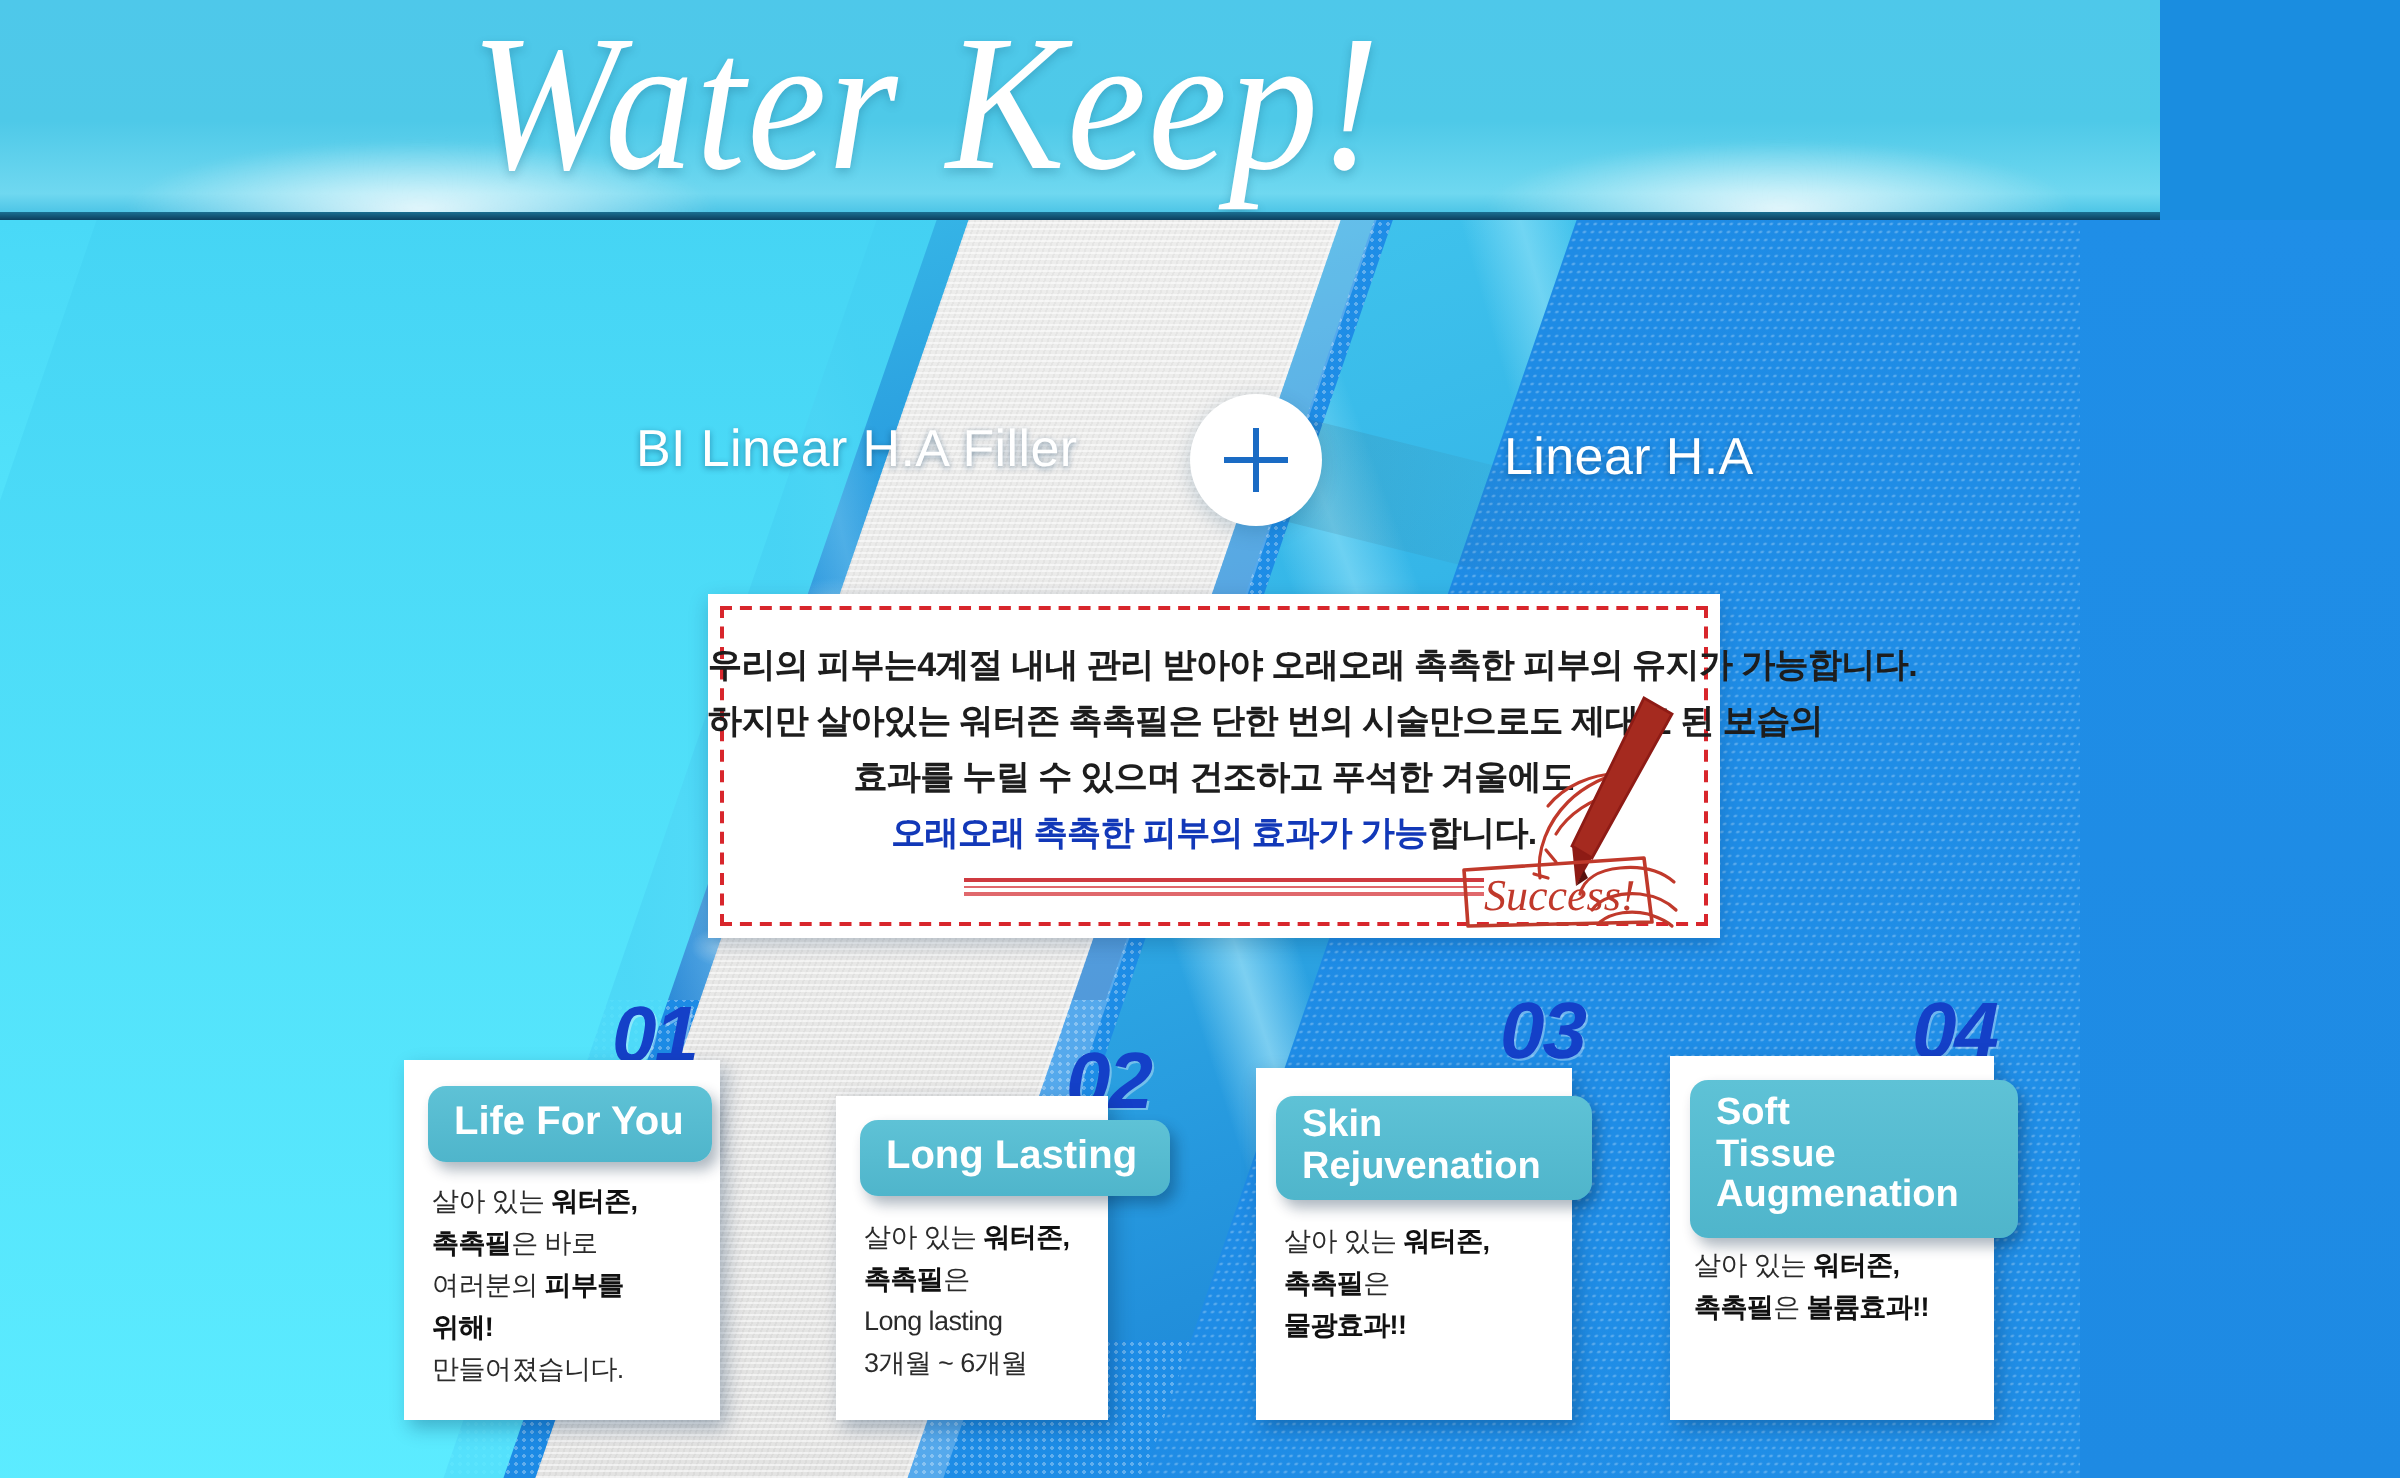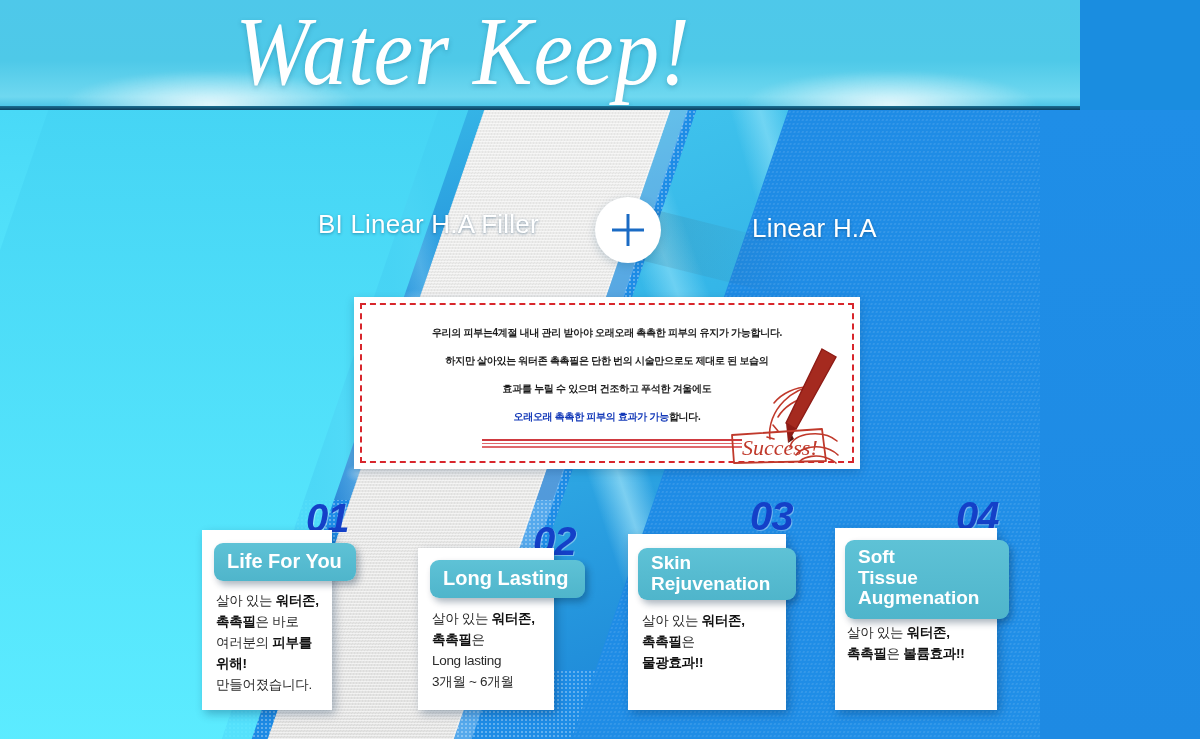--- a/index.html
+++ b/index.html
@@ -152,21 +152,21 @@
     background:#ffffff;box-shadow:0 3px 9px rgba(0,40,80,.22);
   }
   .callout .dash{
     position:absolute;left:6px;top:6px;right:6px;bottom:6px;
     border:2px dashed #d8262c;
   }
   .callout .lines{
     position:absolute;left:0;right:0;top:22px;text-align:center;
   }
   .callout .line{
-    font-size:10px;color:#1d1d1d;line-height:28px;white-space:nowrap;
+    font-size:17px;color:#1d1d1d;line-height:28px;white-space:nowrap;
     font-family:"Liberation Sans","DejaVu Sans",sans-serif;font-weight:700;
     letter-spacing:-.3px;
   }
   .callout .line.em{color:#1238b8;}
   .callout .line.em .tail{color:#1d1d1d;}
   .underline{
     position:absolute;left:128px;top:142px;width:260px;height:6px;
   }
   .underline i{display:block;height:1.6px;background:#e0686c;margin-bottom:2px;}
   .underline i:first-child{background:#cf3a40;}
@@ -285,21 +285,21 @@
       </g>
       <text x="38" y="112" font-family="'Liberation Serif','DejaVu Serif',serif" font-style="italic" font-size="22" fill="#c0392b">Success!</text>
     </svg>
   </div>
 
   <div class="num" style="left:306px;top:496px;">01</div>
   <div class="num" style="left:533px;top:503px;margin-top:16px;">02</div>
   <div class="num" style="left:750px;top:494px;">03</div>
   <div class="num" style="left:956px;top:494px;">04</div>
 
-  <div class="card" style="left:202px;top:530px;width:130px;height:180px;">
+  <div class="card" style="left:202px;top:530px;width:158px;height:180px;">
     <div class="badge" style="left:12px;top:13px;width:116px;height:38px;font-size:20px;">Life For You</div>
     <div class="desc" style="left:14px;top:60px;width:140px;">살아 있는 <b>워터존,</b>
 <b>촉촉필</b>은 바로
 여러분의 <b>피부를</b>
 <b>위해!</b>
 만들어졌습니다.</div>
   </div>
 
   <div class="card" style="left:418px;top:548px;width:136px;height:162px;">
     <div class="badge" style="left:12px;top:12px;width:129px;height:38px;font-size:20px;">Long Lasting</div>

